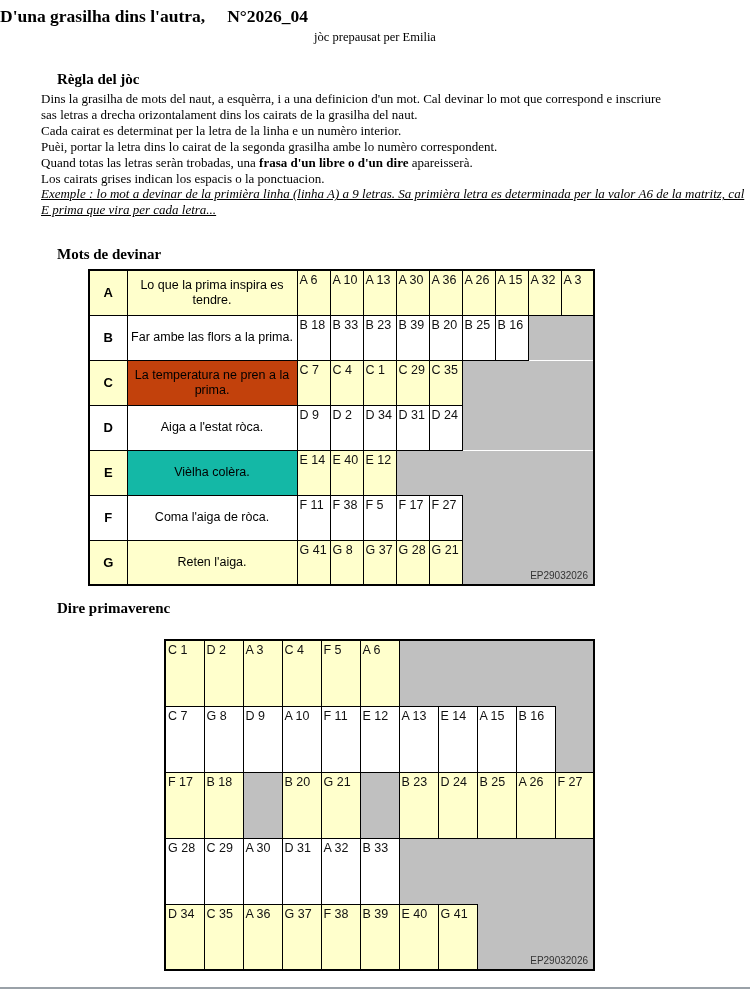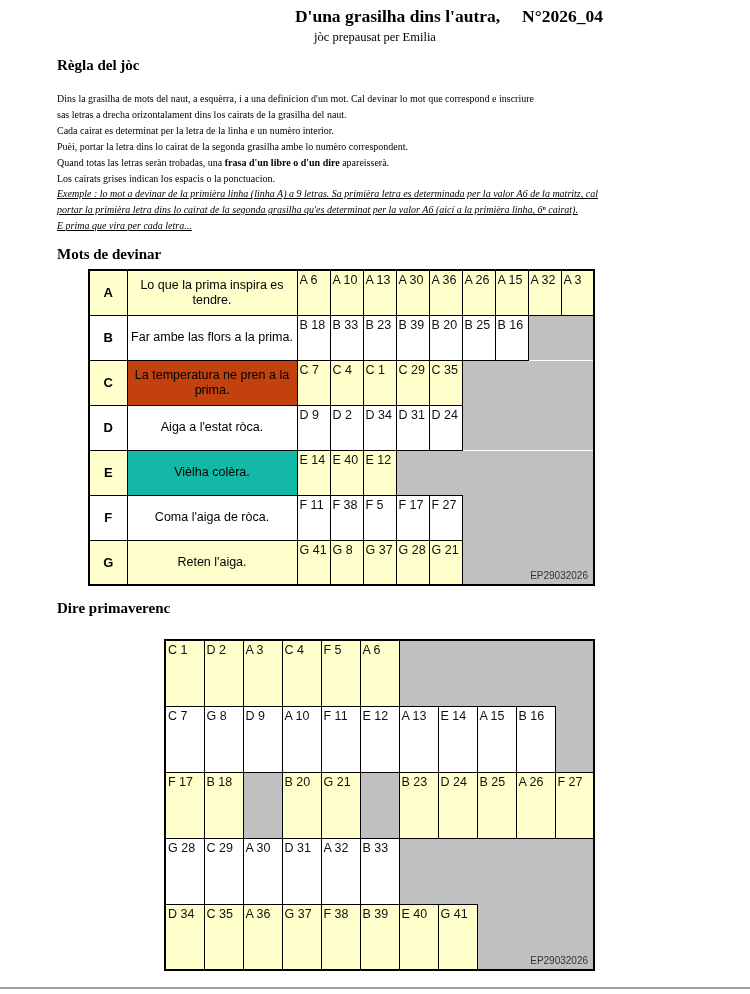--- a/index.html
+++ b/index.html
@@ -1,37 +1,37 @@
 <!DOCTYPE html>
 <html><head>
 <meta charset="utf-8">
 <style>
   html,body { margin:0; padding:0; background:#ffffff; }
   #page {
     position:relative; width:750px; height:994px; background:#ffffff;
     overflow:hidden; font-family:"Liberation Serif", serif; color:#000;
   }
   .doc-title {
-    position:absolute; top:6px; left:0; width:603px; text-align:right;
+    position:absolute; top:6px; left:0; width:603px; text-align:left;
     font-size:17.5px; font-weight:bold; white-space:nowrap;
   }
   .doc-title .gap { display:inline-block; width:22px; }
   .doc-subtitle {
     position:absolute; top:30px; left:0; width:750px; text-align:center;
     font-size:12.5px;
   }
   .section-heading {
     position:absolute; left:57px; font-size:15px; font-weight:bold; white-space:nowrap;
   }
-  .h-rules { top:57px; }
+  .h-rules { top:71px; }
   .h-words { top:246px; }
   .h-dire  { top:600px; }
   .rules-text {
-    position:absolute; top:91px; left:57px; width:680px;
-    font-size:10px; line-height:15.9px;
+    position:absolute; top:91px; left:41px; width:680px;
+    font-size:13px; line-height:15.9px;
   }
   .rules-line { white-space:nowrap; }
   .example-line { font-style:italic; white-space:nowrap;text-decoration:underline; }
 
   table { border-collapse:collapse; table-layout:fixed; position:absolute; }
   .word-table  { top:269px; left:88px;  width:507px; border:2px solid #000; }
   .answer-grid { top:639px; left:164px; width:431px; border:2px solid #000; }
   td { font-family:"Liberation Sans", sans-serif; overflow:hidden; }
   td.lt {
     border:1px solid #000; text-align:center; vertical-align:middle;
@@ -67,21 +67,20 @@
   <div class="section-heading h-rules">Règla del jòc</div>
 
   <div class="rules-text">
     <div class="rules-line">Dins la grasilha de mots del naut, a esquèrra, i a una definicion d'un mot. Cal devinar lo mot que correspond e inscriure</div>
     <div class="rules-line">sas letras a drecha orizontalament dins los cairats de la grasilha del naut.</div>
     <div class="rules-line">Cada cairat es determinat per la letra de la linha e un numèro interior.</div>
     <div class="rules-line">Puèi, portar la letra dins lo cairat de la segonda grasilha ambe lo numèro correspondent.</div>
     <div class="rules-line"><span>Quand totas las letras seràn trobadas, una </span><b>frasa d'un libre o d'un dire</b><span> apareisserà.</span></div>
     <div class="rules-line">Los cairats grises indican los espacis o la ponctuacion.</div>
     <div class="example-line">Exemple : lo mot a devinar de la primièra linha (linha A) a 9 letras. Sa primièra letra es determinada per la valor A6 de la matritz, cal</div>
-    <div class="example-line">portar la primièra letra dins lo cairat de la segonda grasilha qu'es determinat per la valor A6 (aicí a la primièra linha, 6ⁿ cairat).</div>
     <div class="example-line">E prima que vira per cada letra...</div>
   </div>
 
   <div class="section-heading h-words">Mots de devinar</div>
 
   <table class="word-table">
       <colgroup>
         <col style="width: 38px;">
         <col style="width: 170px;">
         <col style="width: 33px;">

